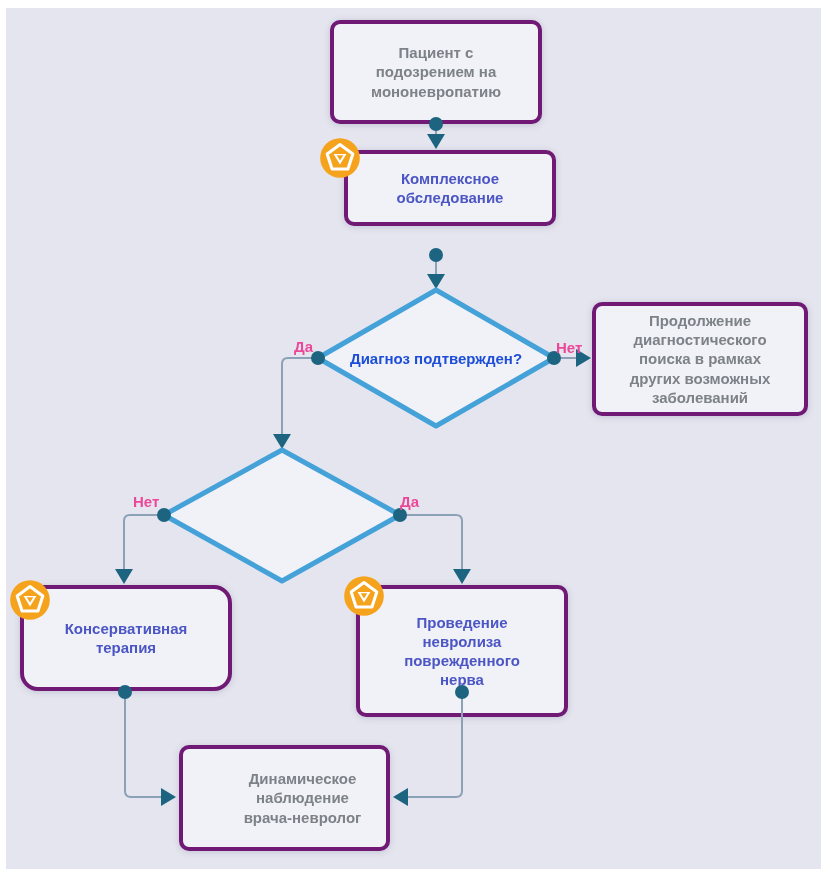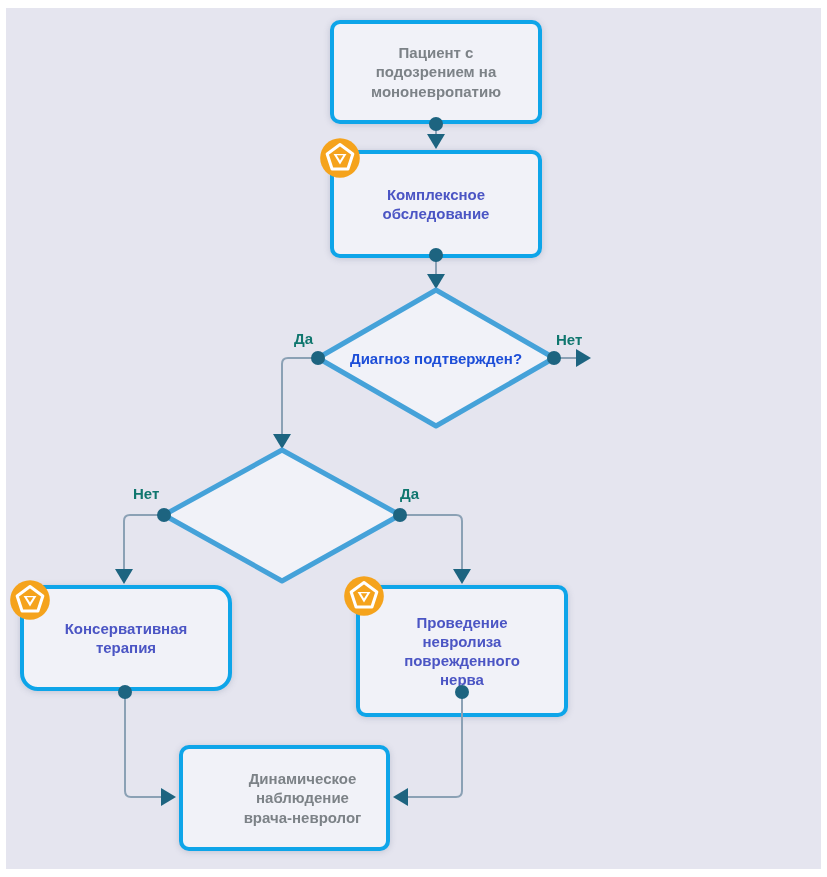--- a/index.html
+++ b/index.html
@@ -1,44 +1,44 @@
 <!DOCTYPE html>
 <html><head>
 <meta charset="utf-8">
 <style>
   html,body { margin:0; padding:0; background:#ffffff; font-family:"Liberation Sans", sans-serif; }
   .canvas { position:relative; width:827px; height:877px; background:#ffffff; overflow:hidden; }
   .board  { position:absolute; left:6px; top:8px; width:815px; height:861px; background:#e5e5ef; }
 
   .node {
     position:absolute; box-sizing:border-box;
-    background:#f1f2f8; border:4px solid #0ea5e9; border-radius:10px;
+    background:#f1f2f8; border:4px solid #701a75; border-radius:10px;
     display:flex; align-items:center; justify-content:center; text-align:center;
     box-shadow:0 1px 6px rgba(110,120,150,.30);
   }
   .node .txt { font-size:15px; line-height:1.27; font-weight:600; color:#7c8287; }
   .node.link .txt { color:#4b55c4; }
 
   svg.flow { position:absolute; left:0; top:0; pointer-events:none; }
   .conn  { stroke:#8ba1b5; stroke-width:2; fill:none; }
   .dot   { fill:#1d6480; }
   .arrow { fill:#1d6480; }
   .decision { fill:#f1f2f8; stroke:#45a2d9; stroke-width:5; stroke-linejoin:round; }
 
   .diamond-label, .edge-label {
     position:absolute; font-size:15px; font-weight:600; color:#1d4ed8;
     text-align:center; line-height:1.27;
   }
-  .edge-label { color:#0f766e; text-align:left; }
+  .edge-label { color:#ec4899; text-align:left;margin-top:8px; }
 
   .badge { position:absolute; width:42px; height:42px; }
 
   
   #node-patient      { left:330px; top:20px;  width:212px; height:104px; }
-  #node-exam         { left:330px; top:150px; width:212px; height:108px; }
+  #node-exam         { left:344px; top:150px; width:212px; height:76px; }
   #node-continue     { left:592px; top:302px; width:216px; height:114px; }
   #node-conservative { left:20px;  top:585px; width:212px; height:106px;border-radius:18px; }
   #node-neurolysis   { left:356px; top:585px; width:212px; height:132px; }
   #node-followup     { left:179px; top:745px; width:211px; height:106px; }
 
   #node-patient .txt      { max-width:134px; }
   #node-exam .txt         { max-width:140px; }
   #node-continue .txt     { max-width:150px; }
   #node-conservative .txt { max-width:150px; }
   #node-neurolysis .txt   { max-width:120px; }
@@ -63,20 +63,23 @@
   <div class="board"></div>
 
   <div class="node" id="node-patient">
     <div class="txt">Пациент с подозрением на мононевропатию</div>
   </div>
 
   <div class="node link" id="node-exam">
     <div class="txt">Комплексное обследование</div>
   </div>
 
+  <div class="node" id="node-continue">
+    <div class="txt">Продолжение диагностического поиска в рамках других возможных заболеваний</div>
+  </div>
 
   <div class="node link" id="node-conservative">
     <div class="txt">Консервативная терапия</div>
   </div>
 
   <div class="node link" id="node-neurolysis">
     <div class="txt">Проведение невролиза поврежденного нерва</div>
   </div>
 
   <div class="node" id="node-followup">

